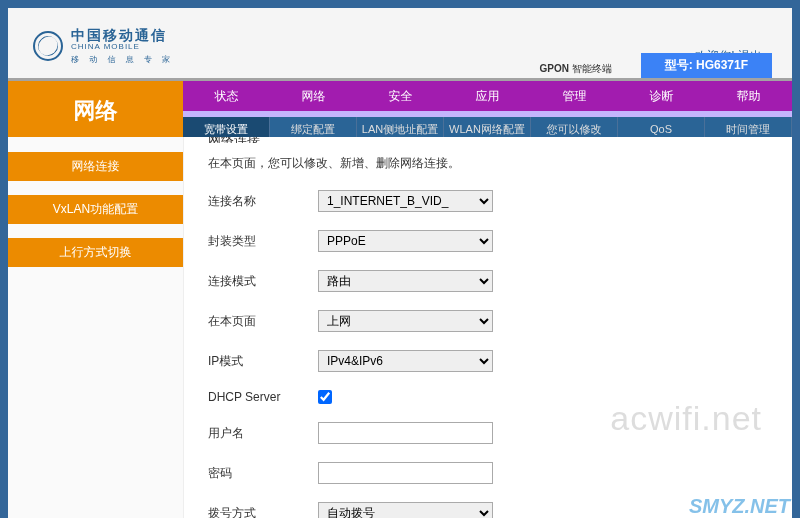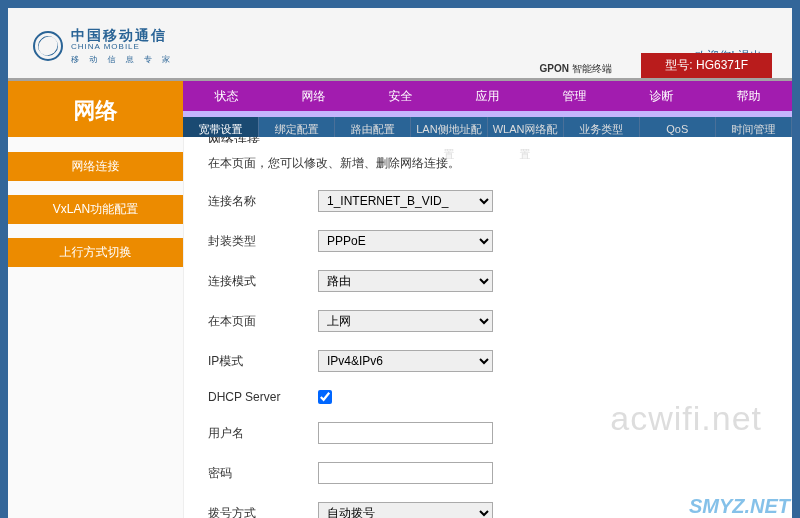--- a/index.html
+++ b/index.html
@@ -11,21 +11,21 @@
 .logo-circle { width: 30px; height: 30px; border: 2px solid #2a6496; border-radius: 50%; position: relative; }
 .logo-circle::before { content: ""; position: absolute; inset: 3px; border: 1px solid #2a6496; border-radius: 50%; border-top: none; border-bottom: none; transform: rotate(45deg); }
 .logo-text { color: #2a6496; line-height: 1.1; }
 .logo-cn { font-size: 14px; font-weight: bold; letter-spacing: 2px; }
 .logo-en { font-size: 8px; letter-spacing: 1px; }
 .logo-sub { font-size: 8px; letter-spacing: 4px; margin-top: 4px; }
 .user-area { position: absolute; right: 30px; top: 40px; font-size: 12px; color: #2a6496; }
 .user-area span { cursor: pointer; }
 .gpon { position: absolute; right: 180px; bottom: 2px; font-size: 10px; color: #333; }
 .gpon b { margin-right: 3px; }
-.model-tab { position: absolute; right: 20px; bottom: 0; background: #b91c1c; color: #fff; font-size: 12px; padding: 4px 24px; }
+.model-tab { position: absolute; right: 20px; bottom: 0; background: #3b82f6; color: #fff; font-size: 12px; padding: 4px 24px; font-weight: bold; }
 
 .nav-row { display: flex; height: 30px; }
 .nav-left { width: 175px; background: #ec8b00; color: #fff; text-align: center; font-size: 22px; font-weight: bold; line-height: 60px; position: relative; z-index: 2; }
 .nav-right { flex: 1; display: flex; background: #a21caf; }
 .nav-item { flex: 1; text-align: center; color: #fff; font-size: 12px; line-height: 30px; cursor: pointer; }
 
 .sub-nav-row { display: flex; height: 26px; }
 .sub-nav-left { width: 175px; background: #ec8b00; }
 .sub-nav-right { flex: 1; display: flex; background: #2a6496; border-top: 6px solid #c4b5fd; }
 .sub-nav-item { flex: 1; text-align: center; color: #ddd; font-size: 11px; line-height: 25px; cursor: pointer; border-right: 1px solid #4a7099; }
@@ -87,24 +87,23 @@
       <div class="nav-item">诊断</div>
       <div class="nav-item">帮助</div>
     </div>
   </div>
 
   <div class="sub-nav-row">
     <div class="sub-nav-left"></div>
     <div class="sub-nav-right">
       <div class="sub-nav-item active">宽带设置</div>
       <div class="sub-nav-item">绑定配置</div>
-      <div class="sub-nav-item">路由配置</div>
       <div class="sub-nav-item">LAN侧地址配置</div>
       <div class="sub-nav-item">WLAN网络配置</div>
-      <div class="sub-nav-item">业务类型</div>
+      <div class="sub-nav-item">您可以修改</div>
       <div class="sub-nav-item">QoS</div>
       <div class="sub-nav-item">时间管理</div>
     </div>
   </div>
 
   <div class="content-row">
     <div class="sidebar">
       <div class="side-item">网络连接</div>
       <div class="side-item">VxLAN功能配置</div>
       <div class="side-item">上行方式切换</div>

